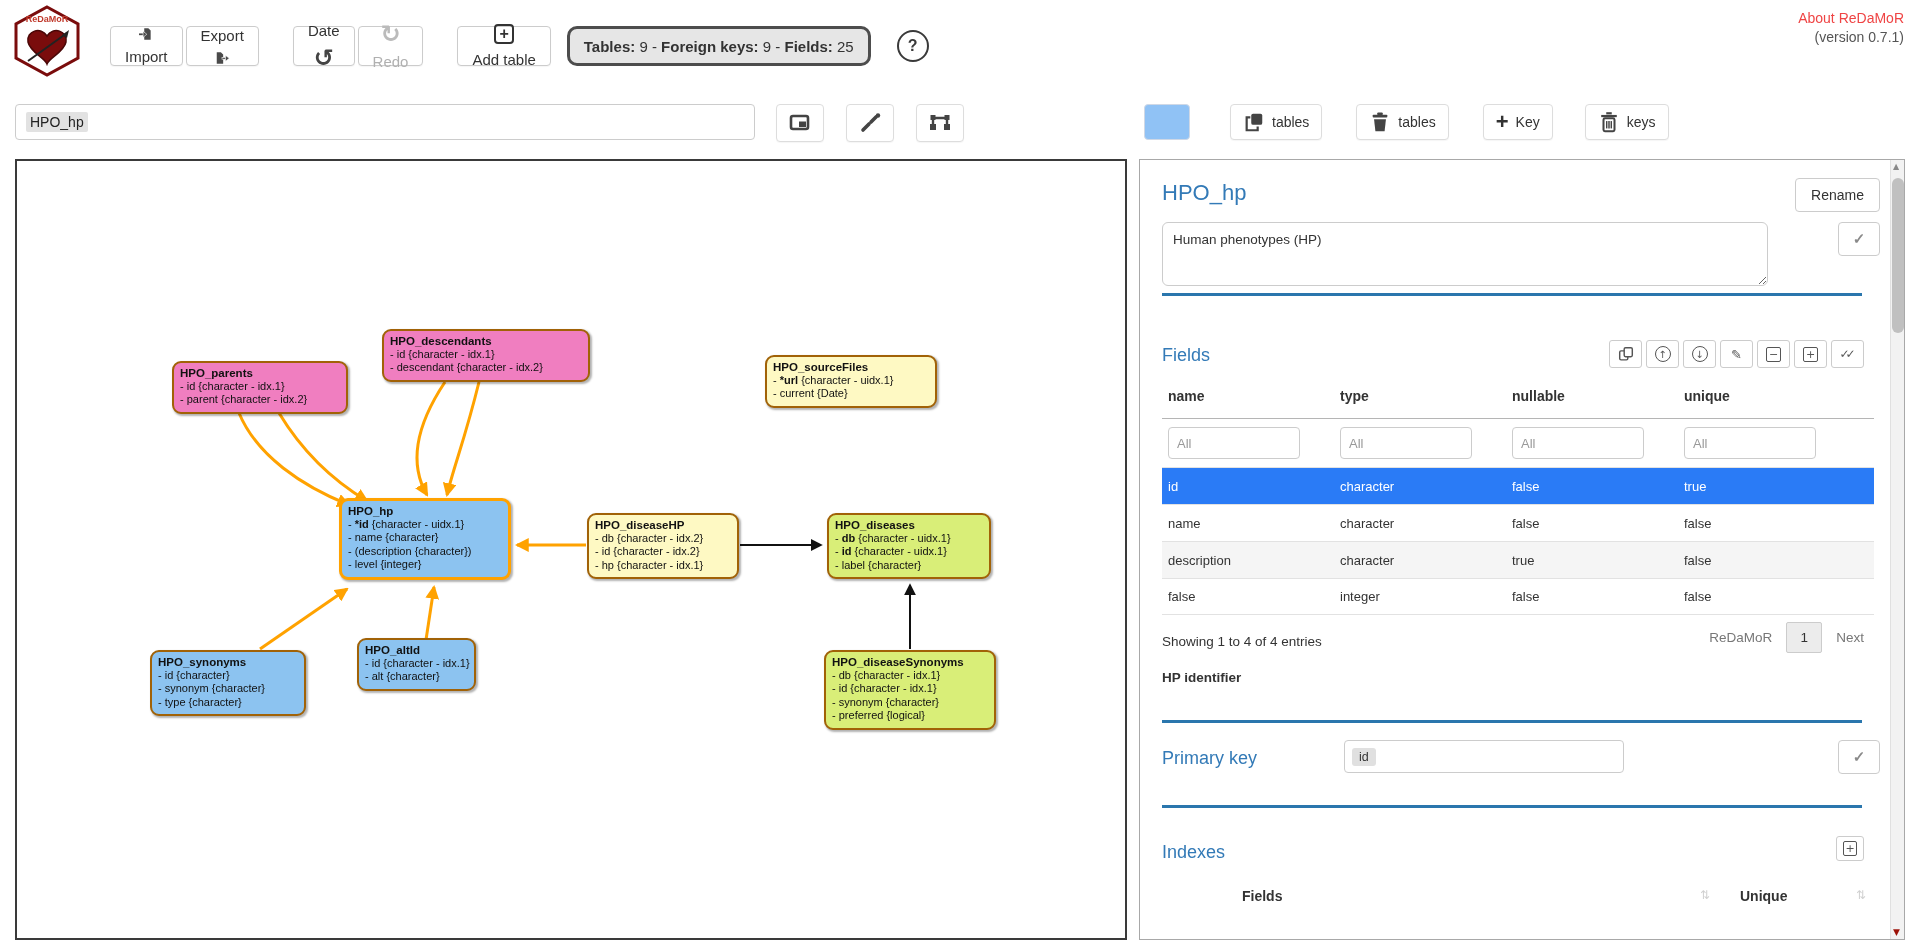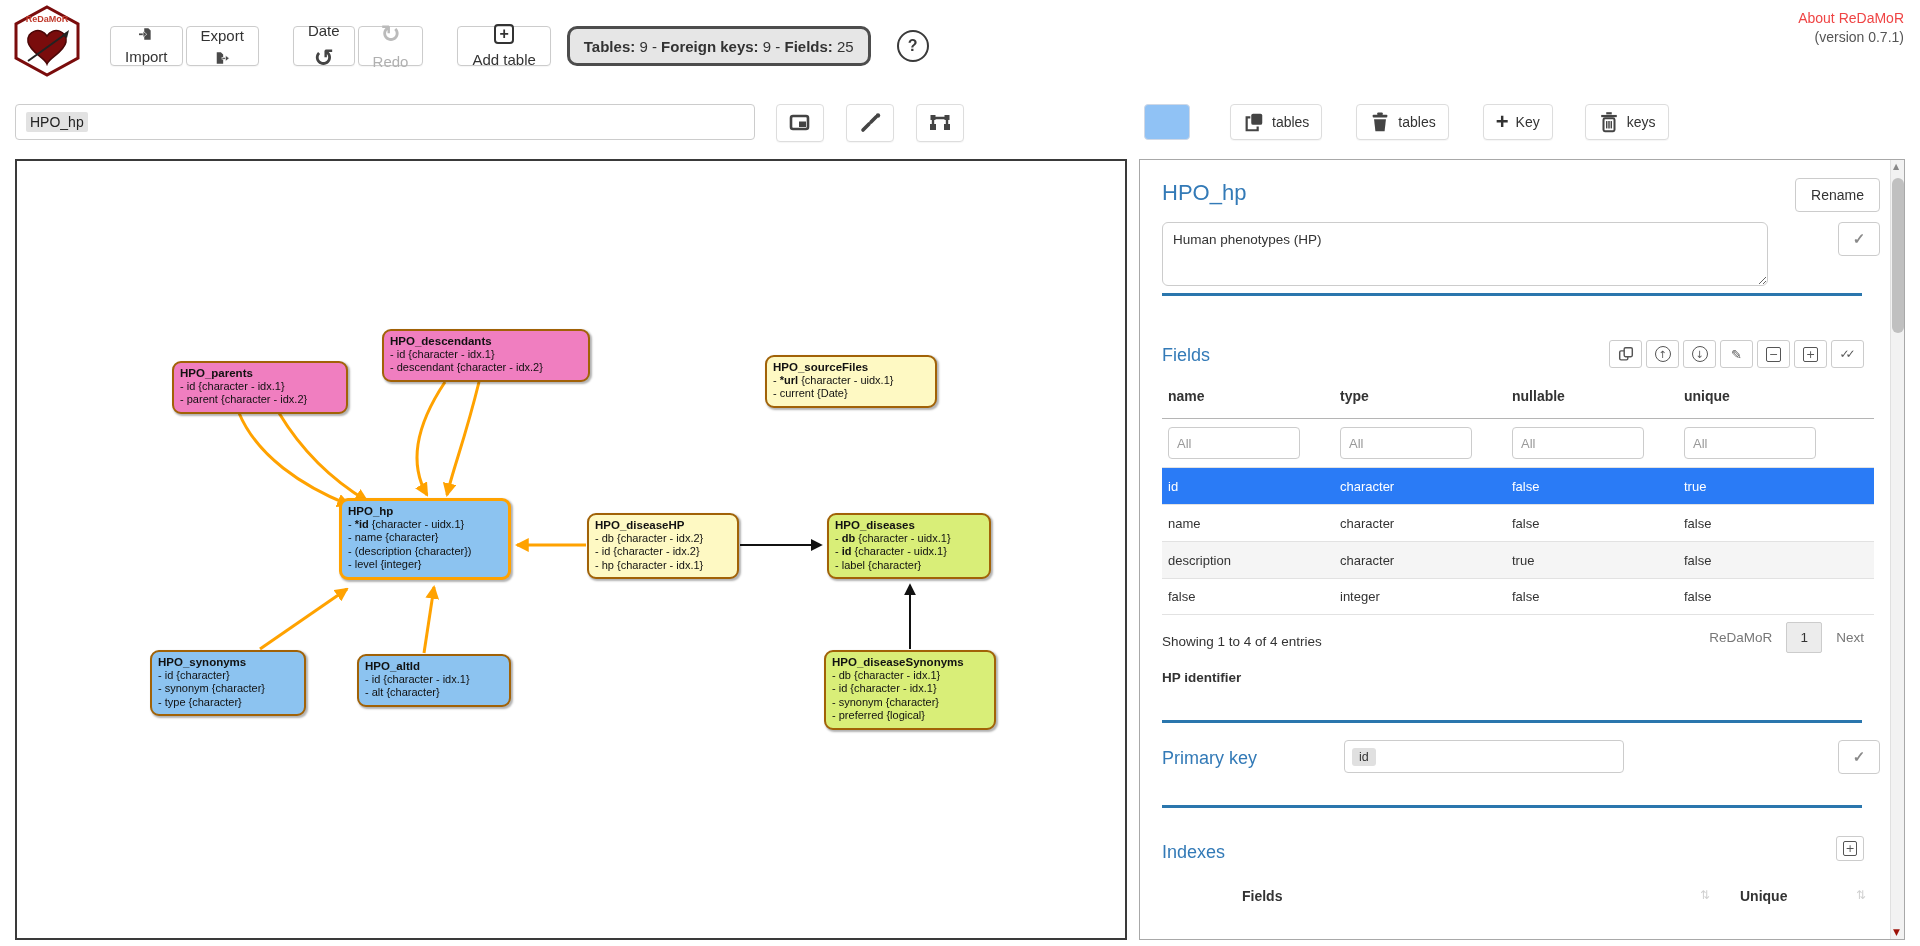--- a/index.html
+++ b/index.html
@@ -344,21 +344,21 @@
     <div class="nl"><span>- </span><b></b><span>label {character}</span></div>
   </div>
 
   <div class="node blue" style="left:133px;top:489px;width:156px">
     <div class="nt">HPO_synonyms</div>
     <div class="nl"><span>- </span><b></b><span>id {character}</span></div>
     <div class="nl"><span>- </span><b></b><span>synonym {character}</span></div>
     <div class="nl"><span>- </span><b></b><span>type {character}</span></div>
   </div>
 
-  <div class="node blue" style="left:340px;top:493px;width:154px">
+  <div class="node blue" style="left:340px;top:477px;width:119px">
     <div class="nt">HPO_altId</div>
     <div class="nl"><span>- </span><b></b><span>id {character - idx.1}</span></div>
     <div class="nl"><span>- </span><b></b><span>alt {character}</span></div>
   </div>
 
   <div class="node green" style="left:807px;top:489px;width:172px">
     <div class="nt">HPO_diseaseSynonyms</div>
     <div class="nl"><span>- </span><b></b><span>db {character - idx.1}</span></div>
     <div class="nl"><span>- </span><b></b><span>id {character - idx.1}</span></div>
     <div class="nl"><span>- </span><b></b><span>synonym {character}</span></div>

